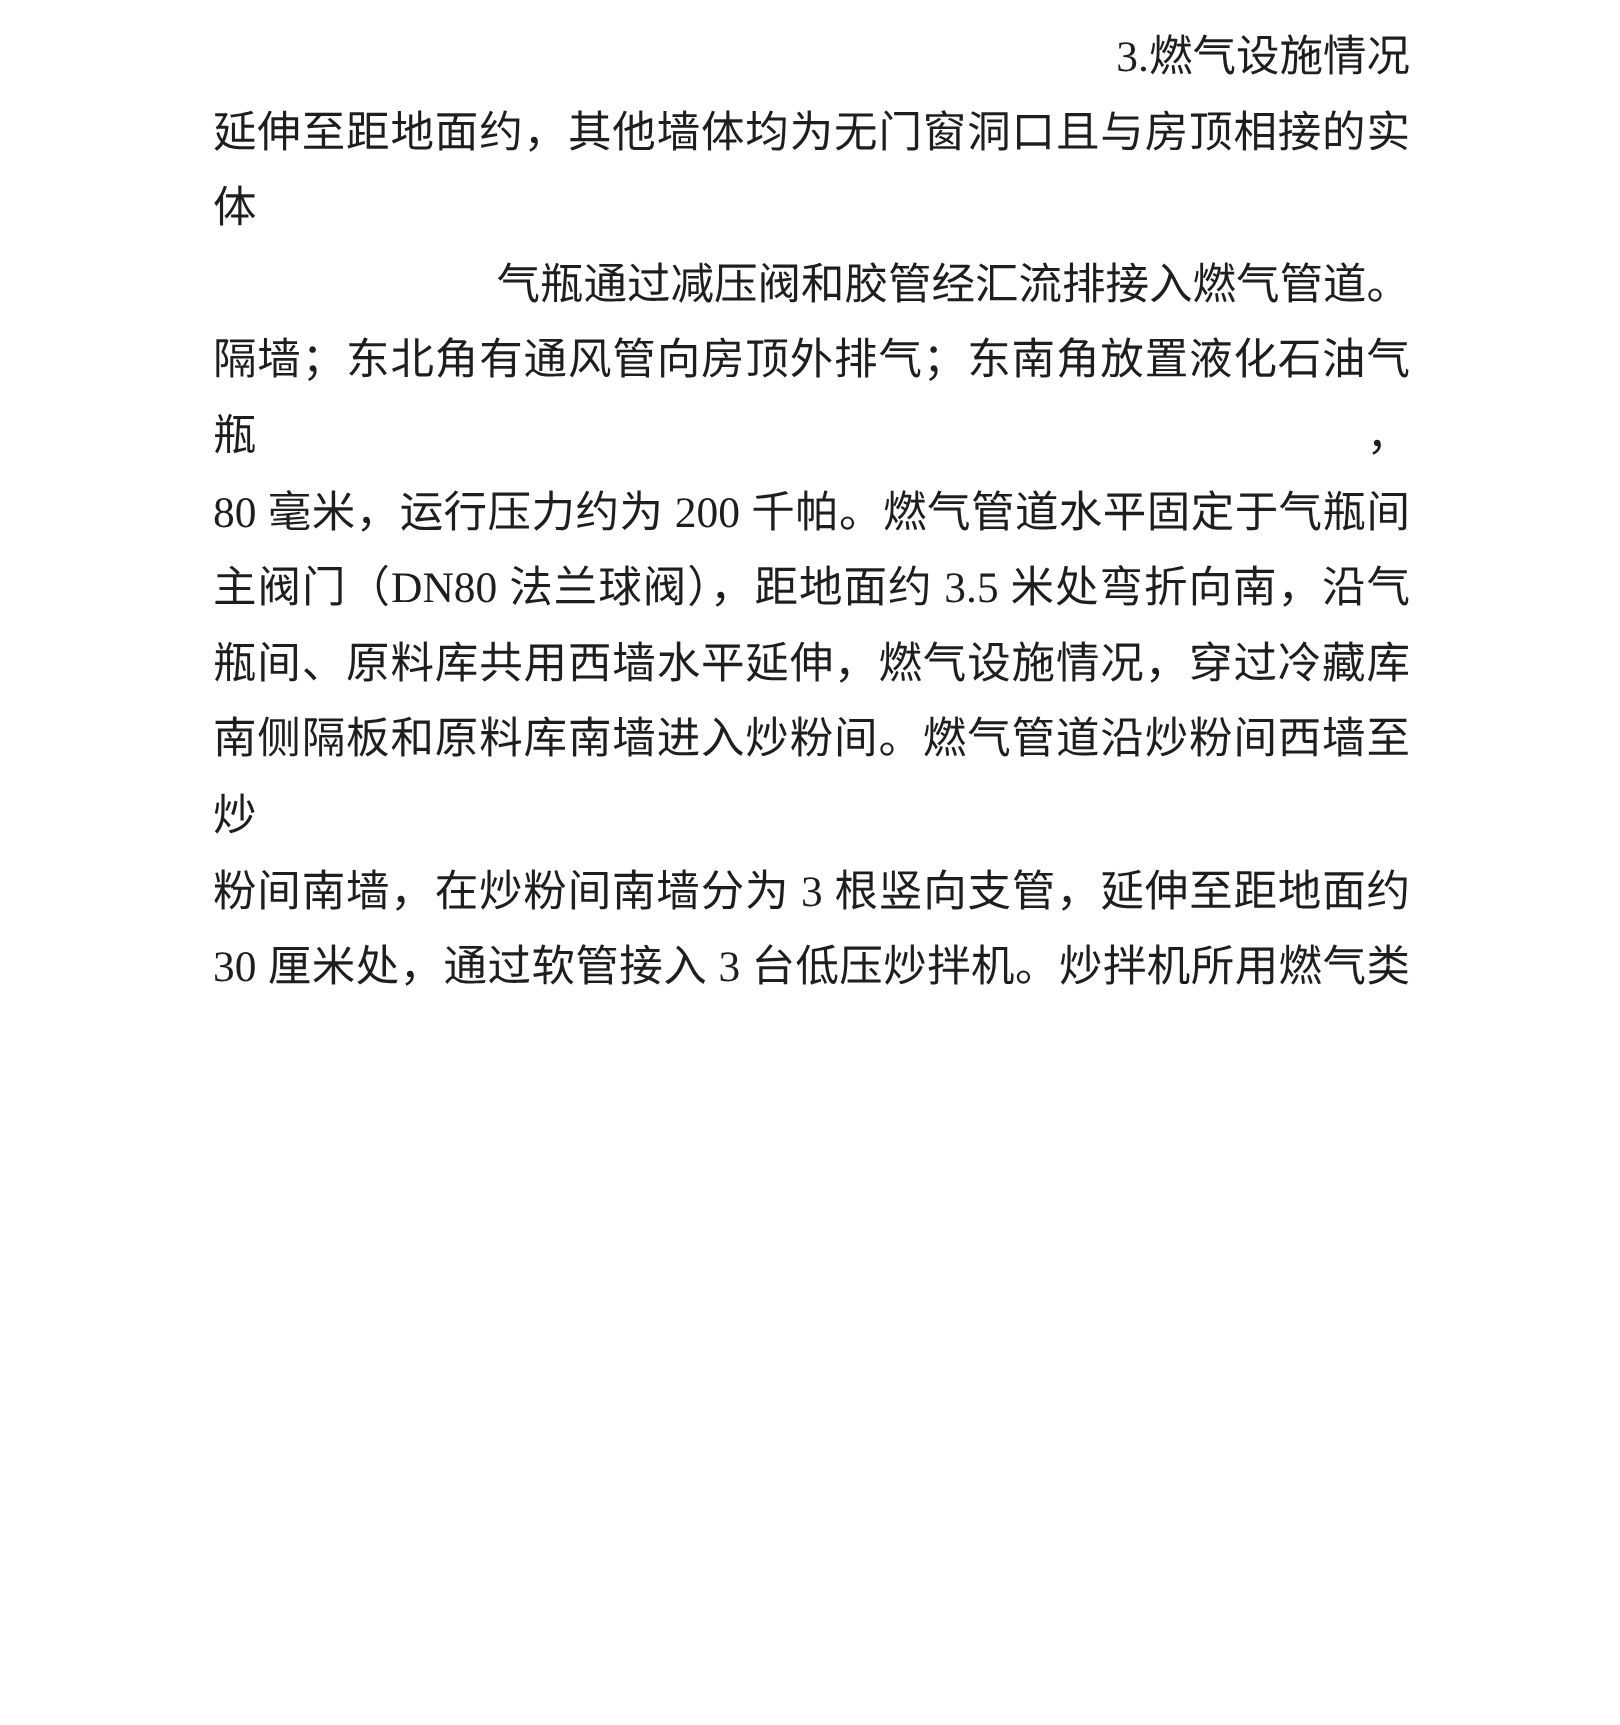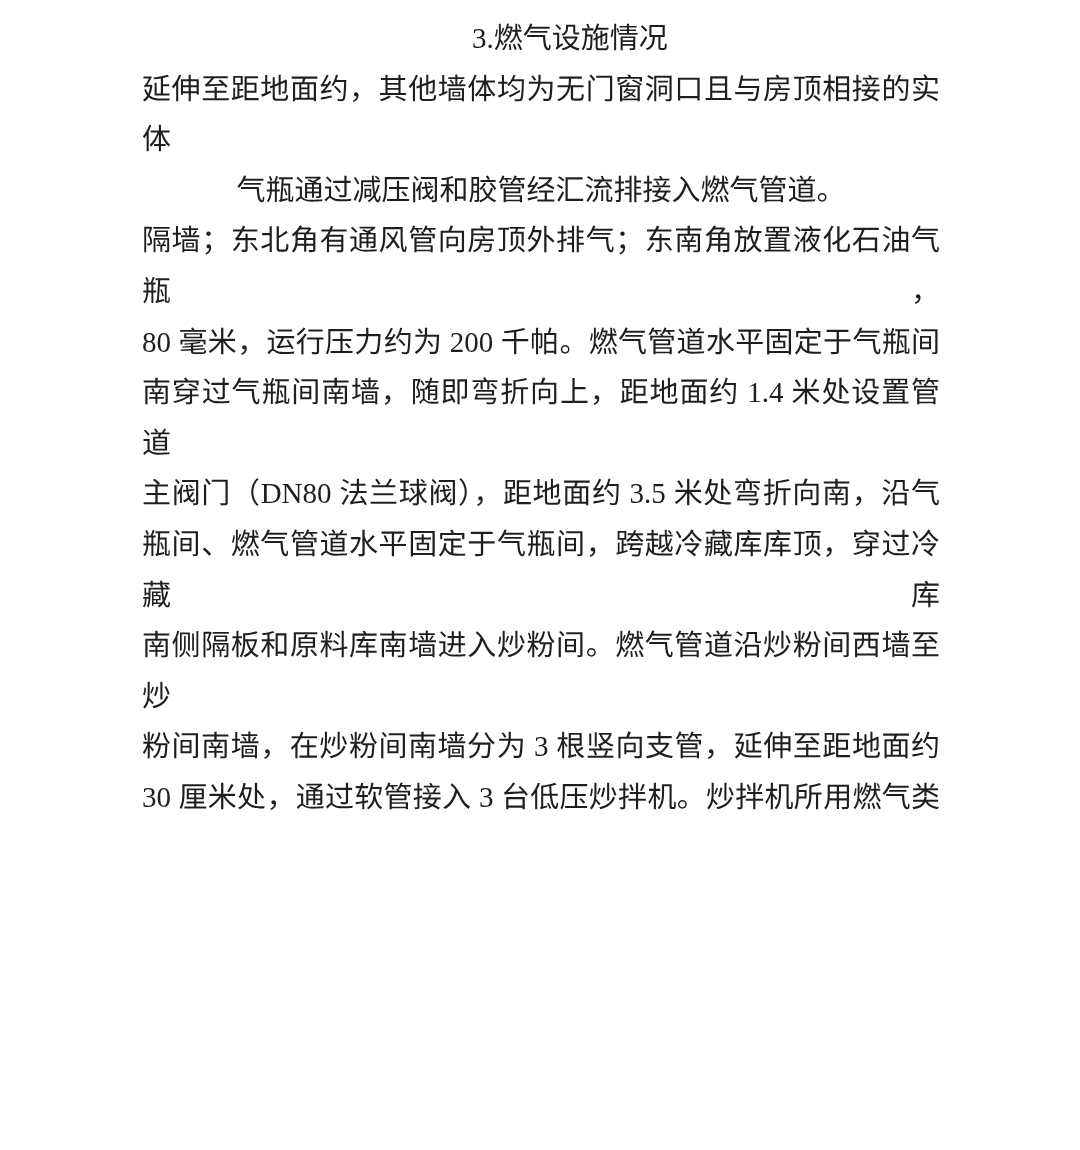--- a/index.html
+++ b/index.html
@@ -18,21 +18,21 @@
   .text-block {
     position: absolute;
     left: 142px;
     top: 13px;
     width: 798px;
   }
   .line {
     font-size: 29px;
     line-height: 50.6px;
     color: #1e1e1e;
-    text-align: center;
+    text-align: right;
     white-space: normal;
     font-weight: 400;
   }
   .line.fill {
     text-align: justify;
     text-align-last: justify;
     text-justify: inter-character;
   }
   .line.indent {
     text-indent: 2em;
@@ -41,21 +41,20 @@
 </head>
 <body>
 
 <div class="page">
   <div class="text-block">
     <div class="line indent">3.燃气设施情况</div>
     <div class="line fill">延伸至距地面约，其他墙体均为无门窗洞口且与房顶相接的实体</div>
     <div class="line">气瓶通过减压阀和胶管经汇流排接入燃气管道。</div>
     <div class="line fill">隔墙；东北角有通风管向房顶外排气；东南角放置液化石油气瓶，</div>
     <div class="line fill">80 毫米，运行压力约为 200 千帕。燃气管道水平固定于气瓶间</div>
-    <div class="line fill">南穿过气瓶间南墙，随即弯折向上，距地面约 1.4 米处设置管道</div>
     <div class="line fill">主阀门（DN80 法兰球阀），距地面约 3.5 米处弯折向南，沿气</div>
-    <div class="line fill">瓶间、燃气管道水平固定于气瓶间，跨越冷藏库库顶，穿过冷藏库</div>
+    <div class="line fill">瓶间、原料库共用西墙水平延伸，燃气设施情况，穿过冷藏库</div>
     <div class="line fill">南侧隔板和原料库南墙进入炒粉间。燃气管道沿炒粉间西墙至炒</div>
     <div class="line fill">粉间南墙，在炒粉间南墙分为 3 根竖向支管，延伸至距地面约</div>
     <div class="line fill">30 厘米处，通过软管接入 3 台低压炒拌机。炒拌机所用燃气类</div>
 
   </div>
 </div>
 
 </body></html>

